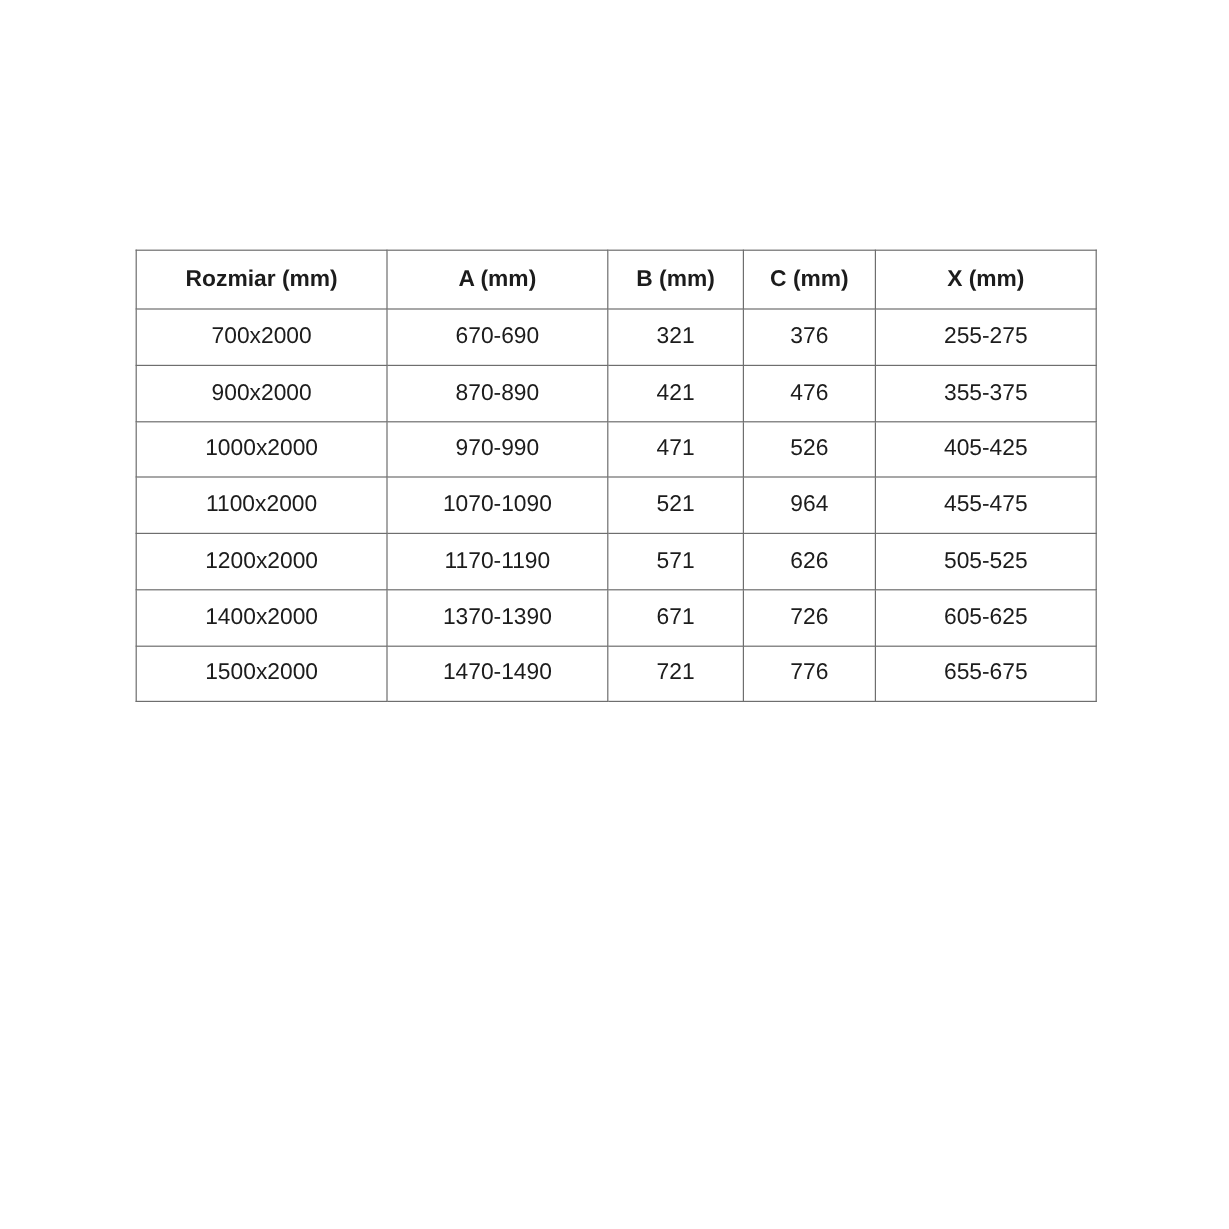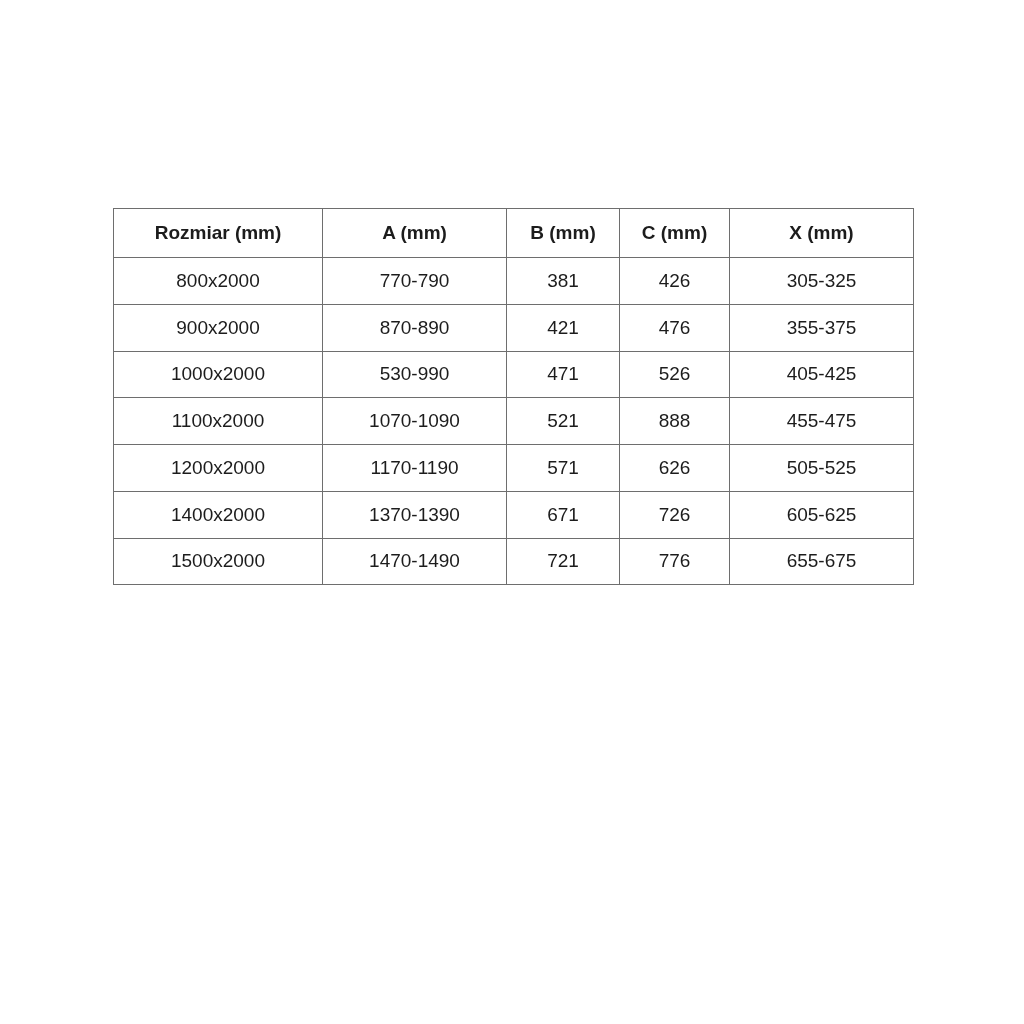--- a/index.html
+++ b/index.html
@@ -66,45 +66,45 @@
         <tr>
           <th>Rozmiar (mm)</th>
           <th>A (mm)</th>
           <th>B (mm)</th>
           <th>C (mm)</th>
           <th>X (mm)</th>
         </tr>
       </thead>
       <tbody>
           <tr>
-            <td>800x2000</td>
-            <td>770-790</td>
-            <td>381</td>
-            <td>426</td>
-            <td>305-325</td>
+            <td>700x2000</td>
+            <td>670-690</td>
+            <td>321</td>
+            <td>376</td>
+            <td>255-275</td>
           </tr>
           <tr>
             <td>900x2000</td>
             <td>870-890</td>
             <td>421</td>
             <td>476</td>
             <td>355-375</td>
           </tr>
           <tr>
             <td>1000x2000</td>
-            <td>530-990</td>
+            <td>970-990</td>
             <td>471</td>
             <td>526</td>
             <td>405-425</td>
           </tr>
           <tr>
             <td>1100x2000</td>
             <td>1070-1090</td>
             <td>521</td>
-            <td>888</td>
+            <td>964</td>
             <td>455-475</td>
           </tr>
           <tr>
             <td>1200x2000</td>
             <td>1170-1190</td>
             <td>571</td>
             <td>626</td>
             <td>505-525</td>
           </tr>
           <tr>

